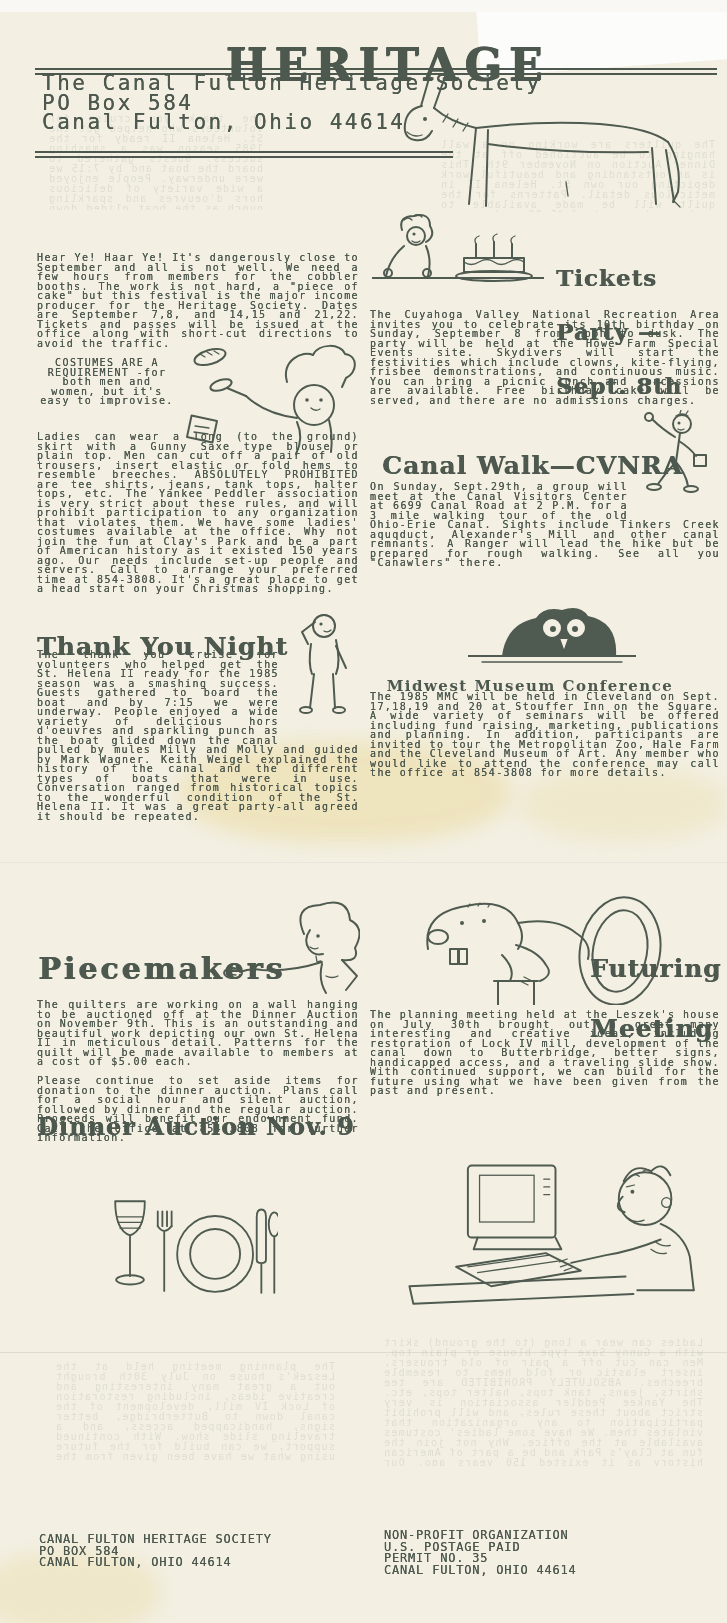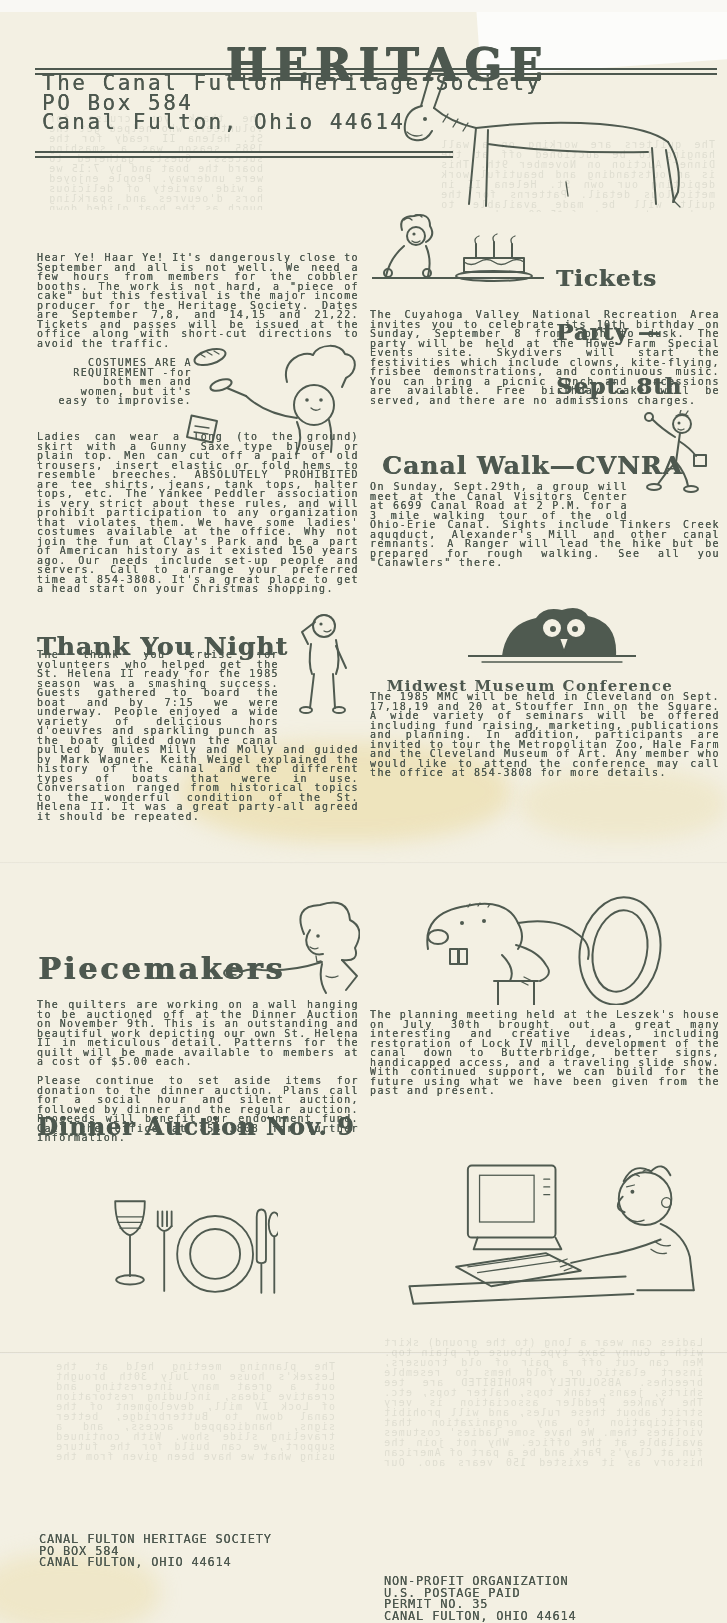--- a/index.html
+++ b/index.html
@@ -29,21 +29,21 @@
   .h-big{position:absolute;font-family:"DejaVu Serif",serif;font-weight:bold;
     font-size:25px;letter-spacing:1px;white-space:pre-line;
     text-shadow:.5px 0 0 currentColor;}
   .h-black{font-family:"DejaVu Serif",serif;font-weight:bold;letter-spacing:3px;
     text-shadow:1px 0 0 currentColor;}
   .h-small{position:absolute;font-family:"DejaVu Serif",serif;font-size:15px;
     letter-spacing:1.5px;text-align:center;}
   
   .para{position:absolute;font-size:10px;line-height:9.5px;letter-spacing:1.4px;
     text-align:justify;text-shadow:0 0 .5px currentColor;}
-  .para-left{text-align:right;margin-left:15px;}
+  .para-left{text-align:center;}
   .spacer-r{float:right;}
   
   .footer-block{position:absolute;font-size:12px;line-height:11.5px;letter-spacing:.8px;
     white-space:nowrap;text-shadow:0 0 .5px currentColor;}
   
   .illus{position:absolute;}
   .illus svg{display:block;width:100%;height:100%;}
   .ln{fill:none;stroke:#4f5a50;stroke-width:2;stroke-linecap:round;stroke-linejoin:round;}
   .ln-thin{fill:none;stroke:#4f5a50;stroke-width:1.3;stroke-linecap:round;}
   .fill{fill:#4f5a50;stroke:none;}
@@ -258,20 +258,24 @@
       <path class="ln" d="M110 32 Q148 26 168 42 Q184 52 180 68"></path>
       <path class="ln" d="M108 54 Q130 60 138 74 Q146 84 132 90"></path>
       <path class="ln" d="M94 64 Q108 78 102 90"></path>
       <path class="ln-thin" d="M116 86 l8 4 M112 90 l8 4"></path>
       <path class="ln" d="M86 90 H130 M90 90 V114 M126 90 V114"></path>
       <ellipse class="ln" cx="212" cy="60" rx="40" ry="54" transform="rotate(10 212 60)"></ellipse>
       <ellipse class="ln" cx="212" cy="60" rx="27" ry="41" transform="rotate(10 212 60)"></ellipse>
     </svg>
   </div>
 
+  <h2 class="h-big" style="left:590px;top:903px;line-height:30px;">
+    <span>Futuring</span><br>
+    <span>Meeting</span>
+  </h2>
   <p class="para" style="left:370px;top:1000px;width:350px;">The planning meeting held at the Leszek's house on July 30th brought out a great many interesting and creative ideas, including restoration of Lock IV mill, development of the canal down to Butterbridge, better signs, handicapped access, and a traveling slide show.  With continued support, we can build for the future using what we have been given from the past and present.</p>
 
   <div class="illus" style="left:398px;top:1148px;width:315px;height:185px;">
     <svg viewBox="0 0 320 190">
       <rect class="ln" x="70" y="18" width="90" height="74" rx="4"></rect>
       <rect class="ln-thin" x="82" y="28" width="56" height="48"></rect>
       <path class="ln-thin" d="M148 32 h6 M148 40 h6 M148 48 h6"></path>
       <path class="ln" d="M80 92 L76 104 H166 L160 92"></path>
       <path class="ln" d="M58 122 L150 108 L186 126 L94 142 Z"></path>
       <path class="ln-thin" d="M70 122 l84 -12 M80 128 l84 -12"></path>
@@ -290,20 +294,20 @@
       <path class="ln-thin" d="M262 96 q8 6 16 4 M258 104 q8 6 16 4"></path>
       <path class="ln" d="M302 146 H244"></path>
     </svg>
   </div>
 
   <div class="footer-block" style="left:39px;top:1534px;">
     <div>CANAL FULTON HERITAGE SOCIETY</div>
     <div>PO BOX 584</div>
     <div>CANAL FULTON, OHIO 44614</div>
   </div>
-  <div class="footer-block" style="left:384px;top:1530px;margin-top:46px;">
+  <div class="footer-block" style="left:384px;top:1530px;">
     <div>NON-PROFIT ORGANIZATION</div>
     <div>U.S. POSTAGE PAID</div>
     <div>PERMIT NO. 35</div>
     <div>CANAL FULTON, OHIO 44614</div>
   </div>
 
 </div>
 
 </body></html>

